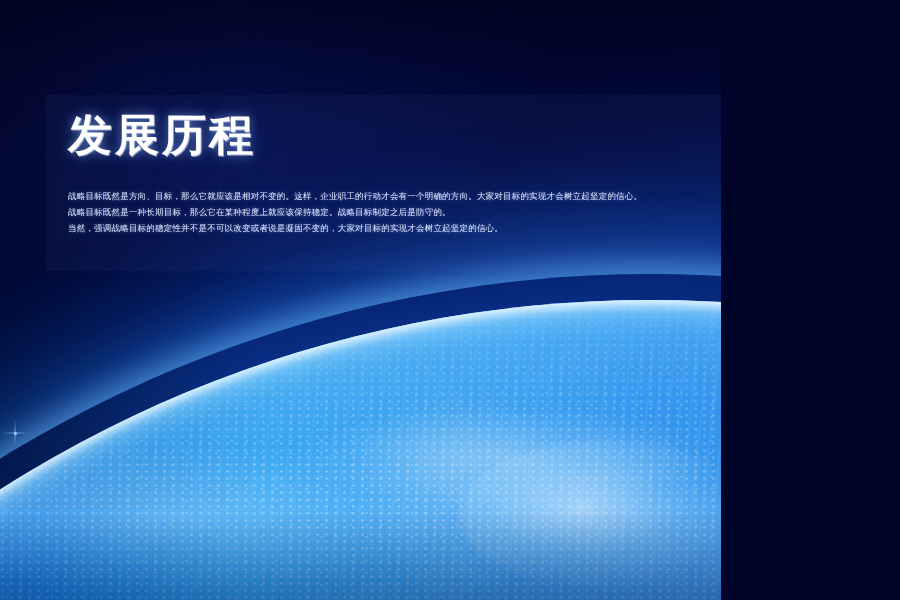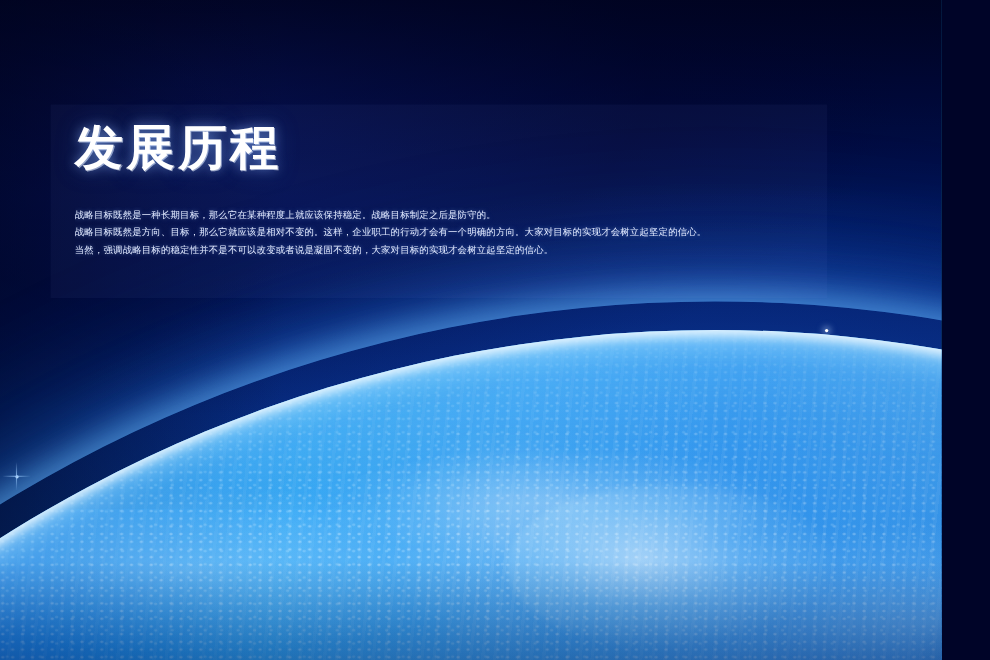--- a/index.html
+++ b/index.html
@@ -7,21 +7,21 @@
     margin: 0;
     padding: 0;
     background: #000428;
   }
   body {
     font-family: "Liberation Sans", "DejaVu Sans", sans-serif;
   }
 
   #stage {
     position: relative;
-    width: 856px;
+    width: 721px;
     height: 600px;
     overflow: hidden;
     background: #0c4a6e;
   }
 
   
   .sky {
     position: absolute;
     inset: 0;
     background:
@@ -316,21 +316,21 @@
     <div class="earth-rim"></div>
   </div>
 
   <div class="panel">
 
     <div class="title-row">
       <span class="title-cn">发展历程</span>
     </div>
 
     <div class="body-copy">
+      <div class="body-line">战略目标既然是方向、目标，那么它就应该是相对不变的。这样，企业职工的行动才会有一个明确的方向。大家对目标的实现才会树立起坚定的信心。</div>
       <div class="body-line">战略目标既然是一种长期目标，那么它在某种程度上就应该保持稳定。战略目标制定之后是防守的。</div>
-      <div class="body-line">战略目标既然是方向、目标，那么它就应该是相对不变的。这样，企业职工的行动才会有一个明确的方向。大家对目标的实现才会树立起坚定的信心。</div>
       <div class="body-line">当然，强调战略目标的稳定性并不是不可以改变或者说是凝固不变的，大家对目标的实现才会树立起坚定的信心。</div>
     </div>
 
   </div>
 
   <div class="foot-shade"></div>
 </div>
 
 </body></html>

